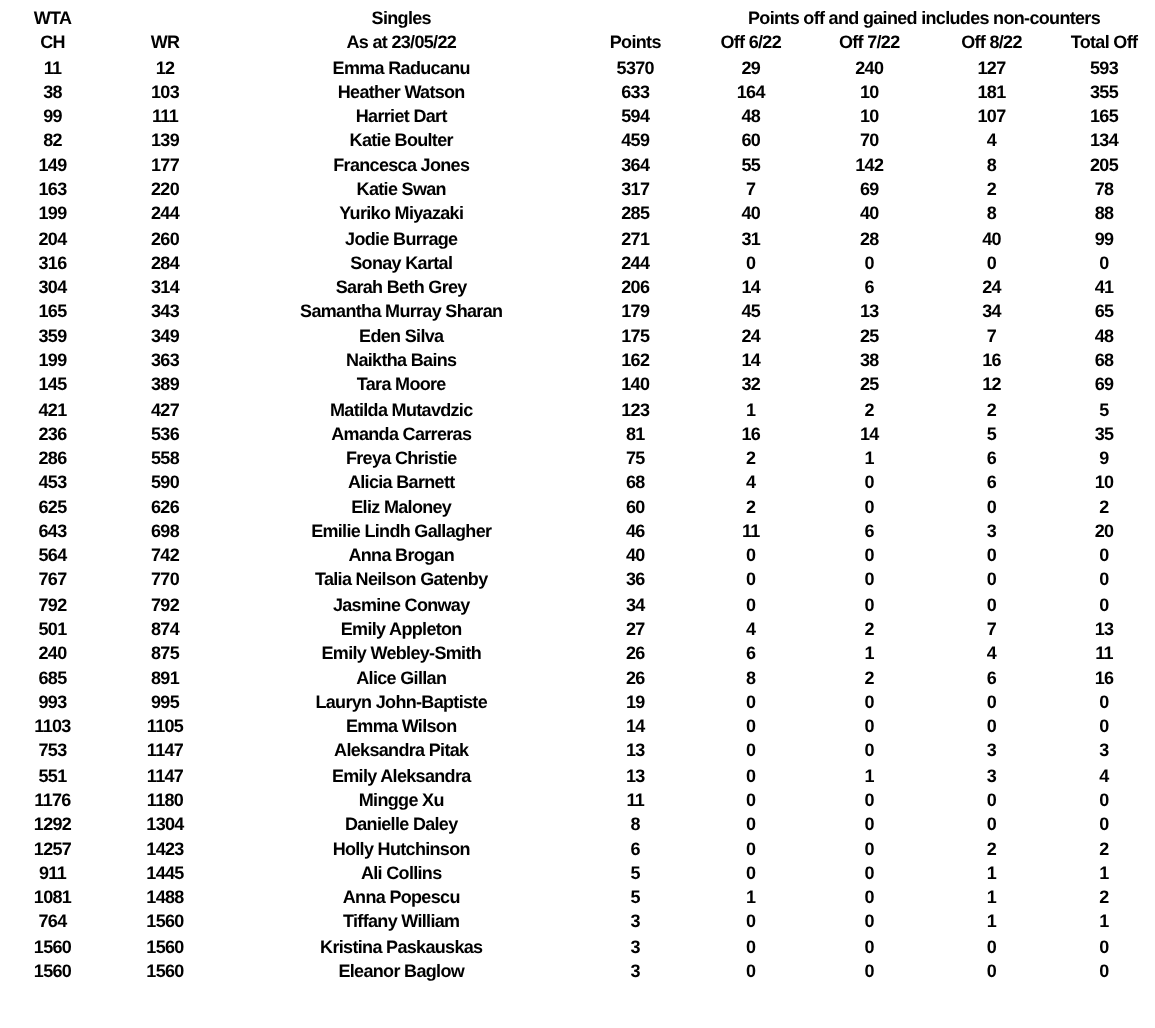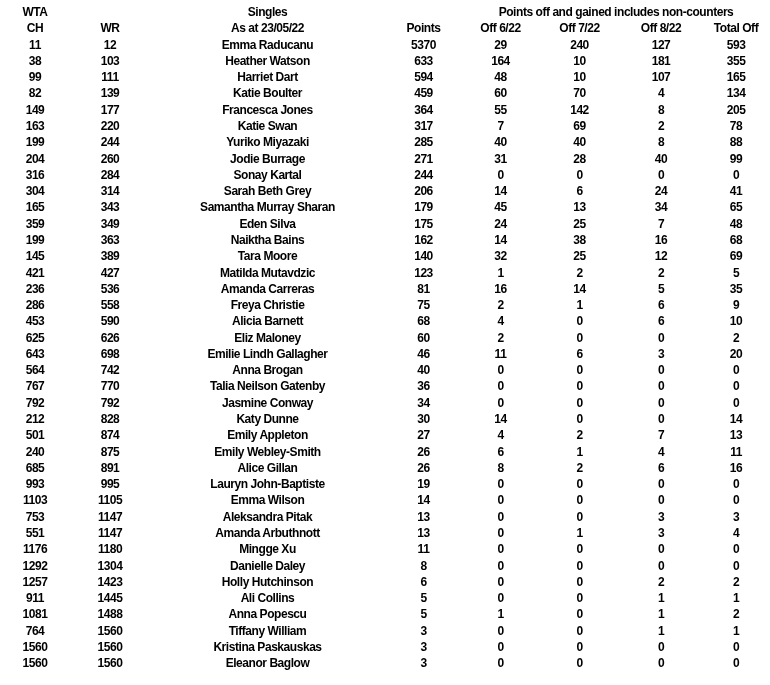--- a/index.html
+++ b/index.html
@@ -298,30 +298,20 @@
         <td>792</td>
         <td>792</td>
         <td>Jasmine Conway</td>
         <td>34</td>
         <td>0</td>
         <td>0</td>
         <td>0</td>
         <td>0</td>
       </tr>
       <tr>
-        <td>212</td>
-        <td>828</td>
-        <td>Katy Dunne</td>
-        <td>30</td>
-        <td>14</td>
-        <td>0</td>
-        <td>0</td>
-        <td>14</td>
-      </tr>
-      <tr>
         <td>501</td>
         <td>874</td>
         <td>Emily Appleton</td>
         <td>27</td>
         <td>4</td>
         <td>2</td>
         <td>7</td>
         <td>13</td>
       </tr>
       <tr>
@@ -370,21 +360,21 @@
         <td>Aleksandra Pitak</td>
         <td>13</td>
         <td>0</td>
         <td>0</td>
         <td>3</td>
         <td>3</td>
       </tr>
       <tr>
         <td>551</td>
         <td>1147</td>
-        <td>Amanda Arbuthnott</td>
+        <td>Emily Aleksandra</td>
         <td>13</td>
         <td>0</td>
         <td>1</td>
         <td>3</td>
         <td>4</td>
       </tr>
       <tr>
         <td>1176</td>
         <td>1180</td>
         <td>Mingge Xu</td>

